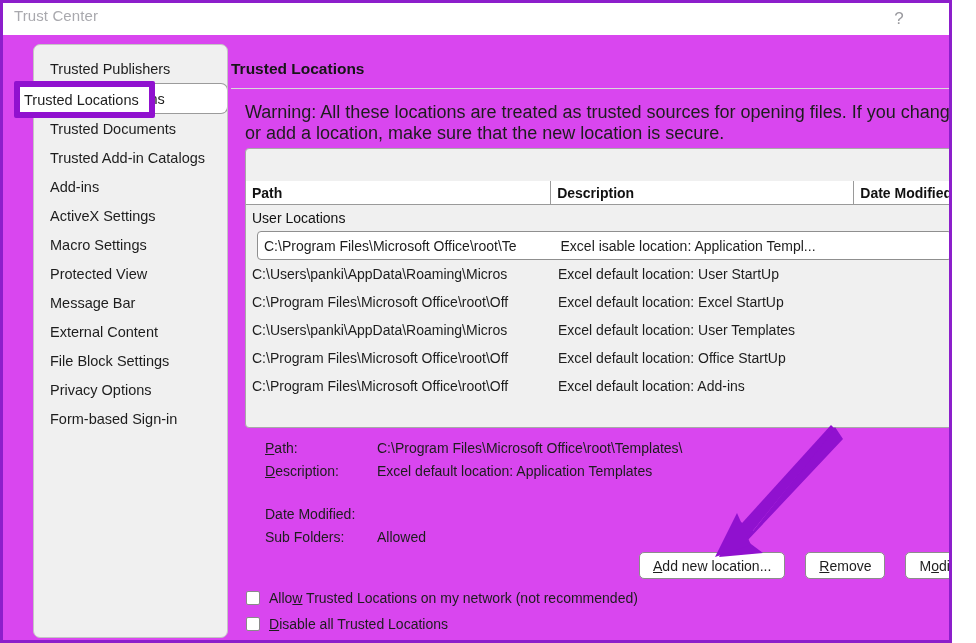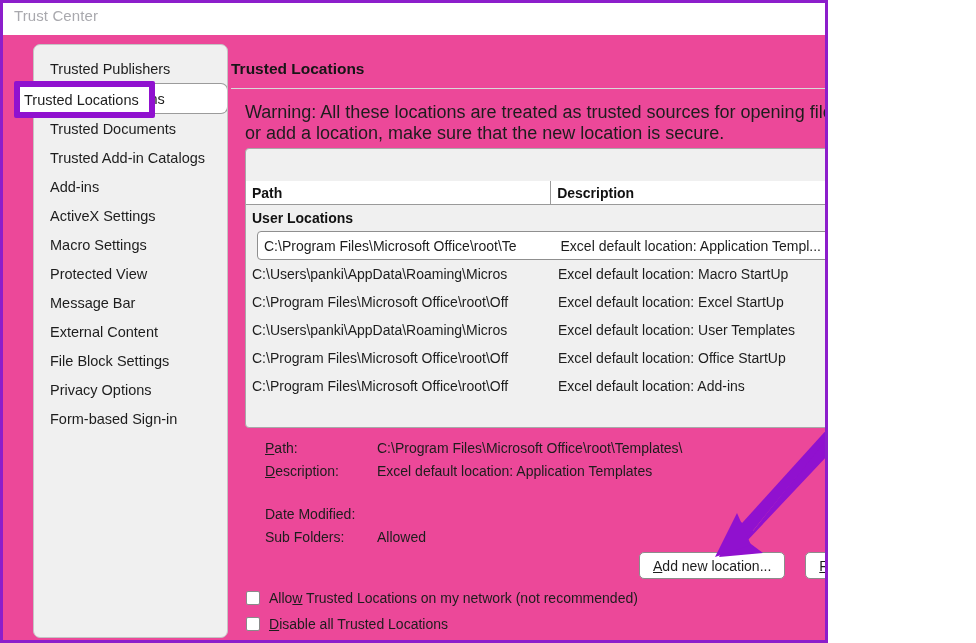--- a/index.html
+++ b/index.html
@@ -6,23 +6,23 @@
   html, body {
     margin: 0; padding: 0;
     width: 976px; height: 643px;
     overflow: hidden;
     background: #ffffff;
     font-family: "Liberation Sans", sans-serif;
   }
 
   #window {
     position: relative;
-    width: 828px;
+    width: 952px;
     height: 643px;
-    background: #ec4899;
+    background: #d946ef;
     border: 3px solid #8c1ecb;
     overflow: hidden;
     padding-left: 13px;
   }
 
   
   #titlebar {
     position: absolute;
     left: 0; top: 0;
     width: 970px; height: 32px;
@@ -169,21 +169,21 @@
   }
   .th.c0 { width: 306px; }
   .th.c1 { width: 304px; }
   .th.c2 { width: 109px; border-right: none; }
 
   .group-row {
     height: 26px;
     display: flex; align-items: center;
     padding-left: 6px;
     font-size: 14px;
-    font-weight: bold;
+    font-weight: normal;
     color: #111111;
     background: #f0f0f0;
     white-space: nowrap;
   }
   .loc-row {
     height: 28px;
     display: flex;
     align-items: center;
     background: #f0f0f0;
     cursor: default;
@@ -349,26 +349,26 @@
       <div id="thead">
         <div class="th c0">Path</div>
         <div class="th c1">Description</div>
         <div class="th c2">Date Modified</div>
       </div>
 
       <div class="group-row">User Locations</div>
 
       <div class="loc-row selected">
         <div class="cell c0">C:\Program Files\Microsoft Office\root\Te</div>
-        <div class="cell c1">Excel default location: Application Templ...</div>
+        <div class="cell c1">Excel isable location: Application Templ...</div>
         <div class="cell c2"></div>
       </div>
       <div class="loc-row">
         <div class="cell c0">C:\Users\panki\AppData\Roaming\Micros</div>
-        <div class="cell c1">Excel default location: Macro StartUp</div>
+        <div class="cell c1">Excel default location: User StartUp</div>
         <div class="cell c2"></div>
       </div>
       <div class="loc-row">
         <div class="cell c0">C:\Program Files\Microsoft Office\root\Off</div>
         <div class="cell c1">Excel default location: Excel StartUp</div>
         <div class="cell c2"></div>
       </div>
       <div class="loc-row">
         <div class="cell c0">C:\Users\panki\AppData\Roaming\Micros</div>
         <div class="cell c1">Excel default location: User Templates</div>

